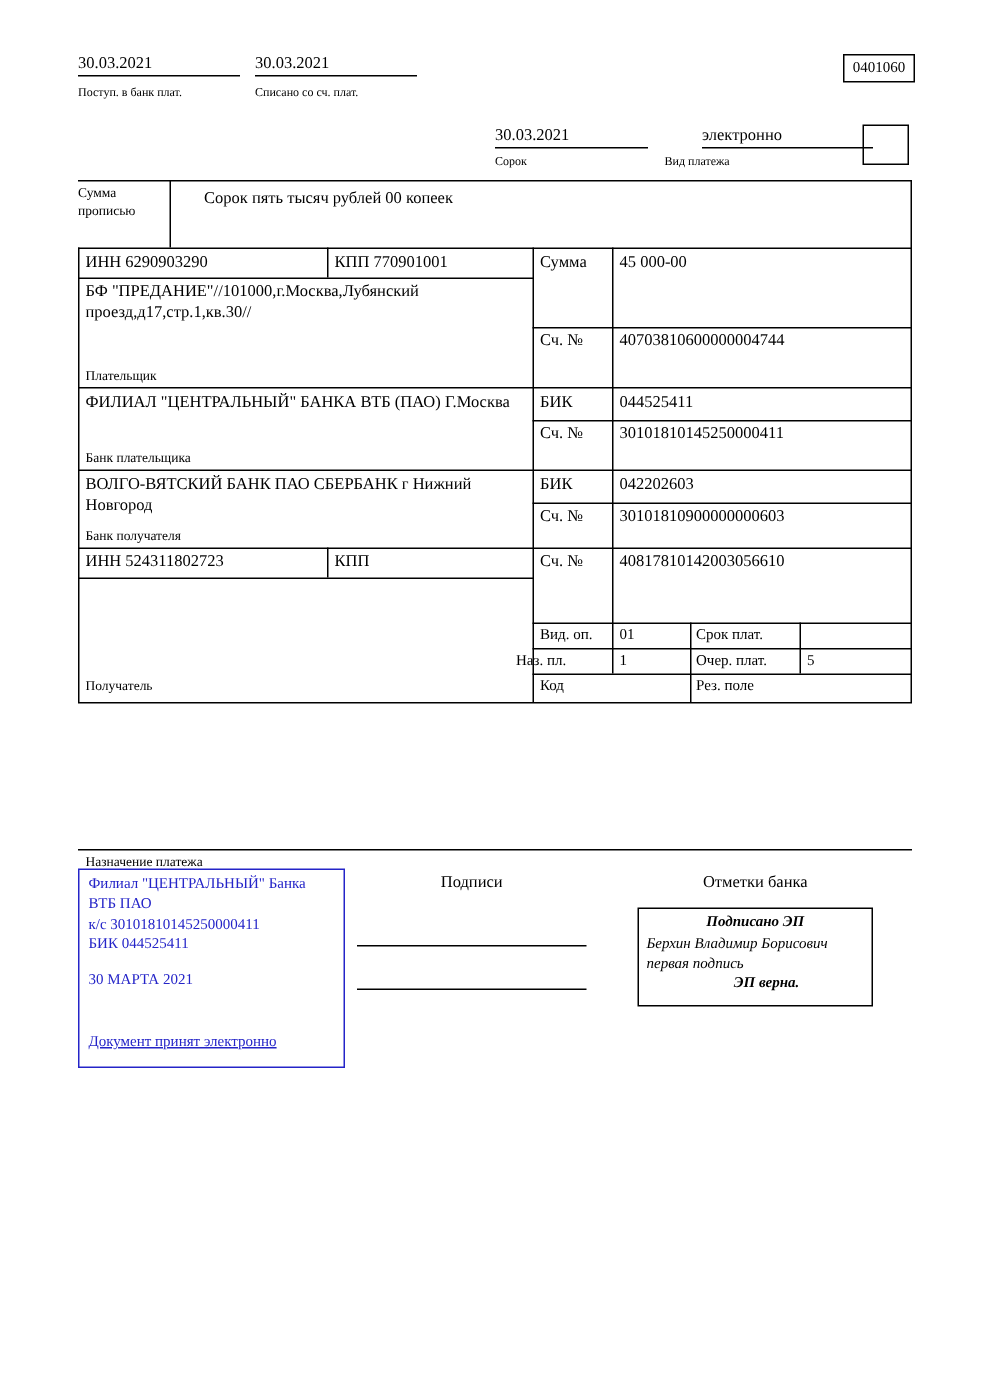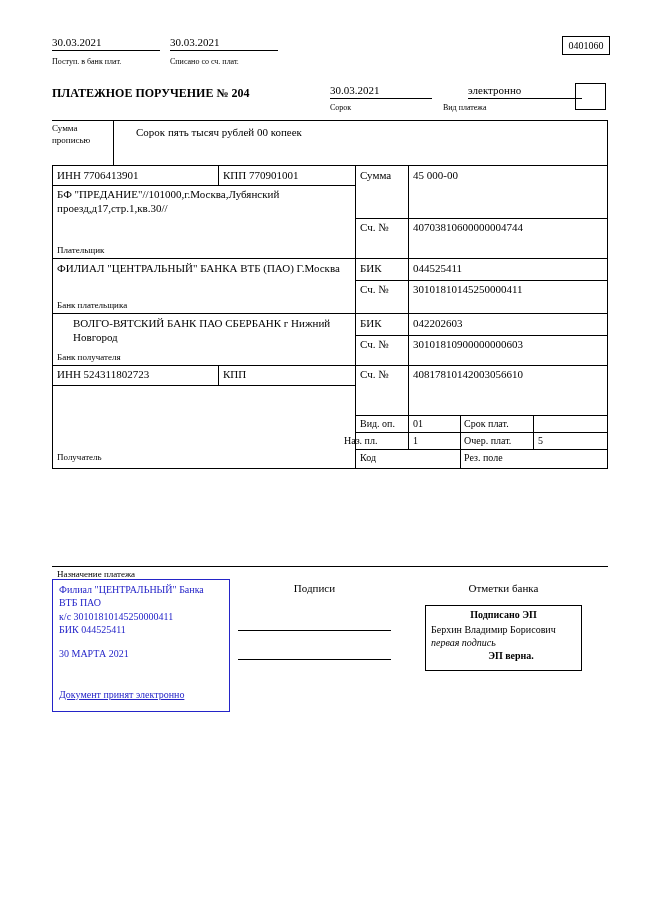--- a/index.html
+++ b/index.html
@@ -22,38 +22,37 @@
   .cell10 { position: absolute; font-size: 10px; line-height: 1.2; }
   .box { position: absolute; border: 1px solid #000; }
   .title { position: absolute; font-size: 12px; font-weight: bold; }
   .codebox { position: absolute; border: 1px solid #000; text-align: center; font-size: 10px; }
   .stamp {
     position: absolute; border: 1px solid #2424c8; color: #2424c8;
     font-size: 10px; line-height: 1.2;
   }
   .stamp div { position: absolute; left: 6px; right: 4px; }
   .esign { position: absolute; border: 1px solid #000; font-size: 10px; }
-  .esign div { position: absolute; }
+  .esign div { position: absolute; font-style: italic; }
   .center { text-align: center; }
   .bold { font-weight: bold; }
   .italic { font-style: italic; }
   .underline { text-decoration: underline; }
 </style>
 </head>
 <body>
 
 <div class="page">
 
   <div class="ulfield" style="left:52px;top:36px;width:108px">30.03.2021</div>
   <div class="slabel" style="left:52px;top:57px">Поступ. в банк плат.</div>
   <div class="ulfield" style="left:170px;top:36px;width:108px">30.03.2021</div>
   <div class="slabel" style="left:170px;top:57px">Списано со сч. плат.</div>
   <div class="codebox" style="left:562px;top:36px;width:48px;height:19px;line-height:17px">0401060</div>
 
-  <div class="title" style="left:52px;top:86px">ПЛАТЕЖНОЕ ПОРУЧЕНИЕ № 204</div>
   <div class="ulfield" style="left:330px;top:84px;width:102px">30.03.2021</div>
   <div class="slabel" style="left:330px;top:103px">Сорок</div>
   <div class="ulfield" style="left:468px;top:84px;width:114px">электронно</div>
   <div class="slabel" style="left:443px;top:103px">Вид платежа</div>
   <div class="box" style="left:575px;top:83px;width:31px;height:27px"></div>
 
   <div class="tlabel" style="left:52px;top:123px;width:58px;line-height:1.3">Сумма прописью</div>
   <div class="cell" style="left:136px;top:126px;width:480px">Сорок пять тысяч рублей 00 копеек</div>
 
   <div class="hline" style="left:52px;top:120px;width:556px"></div>
@@ -75,38 +74,38 @@
   <div class="vline" style="left:113px;top:120px;height:45px"></div>
   <div class="vline" style="left:52px;top:165px;height:303px"></div>
   <div class="vline" style="left:607px;top:120px;height:348px"></div>
   <div class="vline" style="left:355px;top:165px;height:303px"></div>
   <div class="vline" style="left:408px;top:165px;height:284px"></div>
   <div class="vline" style="left:218px;top:165px;height:20px"></div>
   <div class="vline" style="left:218px;top:365px;height:20px"></div>
   <div class="vline" style="left:460px;top:415px;height:53px"></div>
   <div class="vline" style="left:533px;top:415px;height:34px"></div>
 
-  <div class="cell" style="left:57px;top:169px">ИНН 7706413901</div>
+  <div class="cell" style="left:57px;top:169px">ИНН 6290903290</div>
   <div class="cell" style="left:223px;top:169px">КПП 770901001</div>
   <div class="cell" style="left:360px;top:169px">Сумма</div>
   <div class="cell" style="left:413px;top:169px">45 000-00</div>
 
   <div class="cell" style="left:57px;top:188px;width:292px">БФ "ПРЕДАНИЕ"//101000,г.Москва,Лубянский проезд,д17,стр.1,кв.30//</div>
   <div class="cell" style="left:360px;top:221px">Сч. №</div>
   <div class="cell" style="left:413px;top:221px">40703810600000004744</div>
   <div class="tlabel" style="left:57px;top:245px">Плательщик</div>
 
   <div class="cell" style="left:57px;top:262px;width:292px">ФИЛИАЛ "ЦЕНТРАЛЬНЫЙ" БАНКА ВТБ (ПАО) Г.Москва</div>
   <div class="cell" style="left:360px;top:262px">БИК</div>
   <div class="cell" style="left:413px;top:262px">044525411</div>
   <div class="cell" style="left:360px;top:283px">Сч. №</div>
   <div class="cell" style="left:413px;top:283px">30101810145250000411</div>
   <div class="tlabel" style="left:57px;top:300px">Банк плательщика</div>
 
-  <div class="cell" style="left:73px;top:317px;width:292px">ВОЛГО-ВЯТСКИЙ БАНК ПАО СБЕРБАНК г Нижний Новгород</div>
+  <div class="cell" style="left:57px;top:317px;width:292px">ВОЛГО-ВЯТСКИЙ БАНК ПАО СБЕРБАНК г Нижний Новгород</div>
   <div class="cell" style="left:360px;top:317px">БИК</div>
   <div class="cell" style="left:413px;top:317px">042202603</div>
   <div class="cell" style="left:360px;top:338px">Сч. №</div>
   <div class="cell" style="left:413px;top:338px">30101810900000000603</div>
   <div class="tlabel" style="left:57px;top:352px">Банк получателя</div>
 
   <div class="cell" style="left:57px;top:368px">ИНН 524311802723</div>
   <div class="cell" style="left:223px;top:368px">КПП</div>
   <div class="cell" style="left:360px;top:368px">Сч. №</div>
   <div class="cell" style="left:413px;top:368px">40817810142003056610</div>

